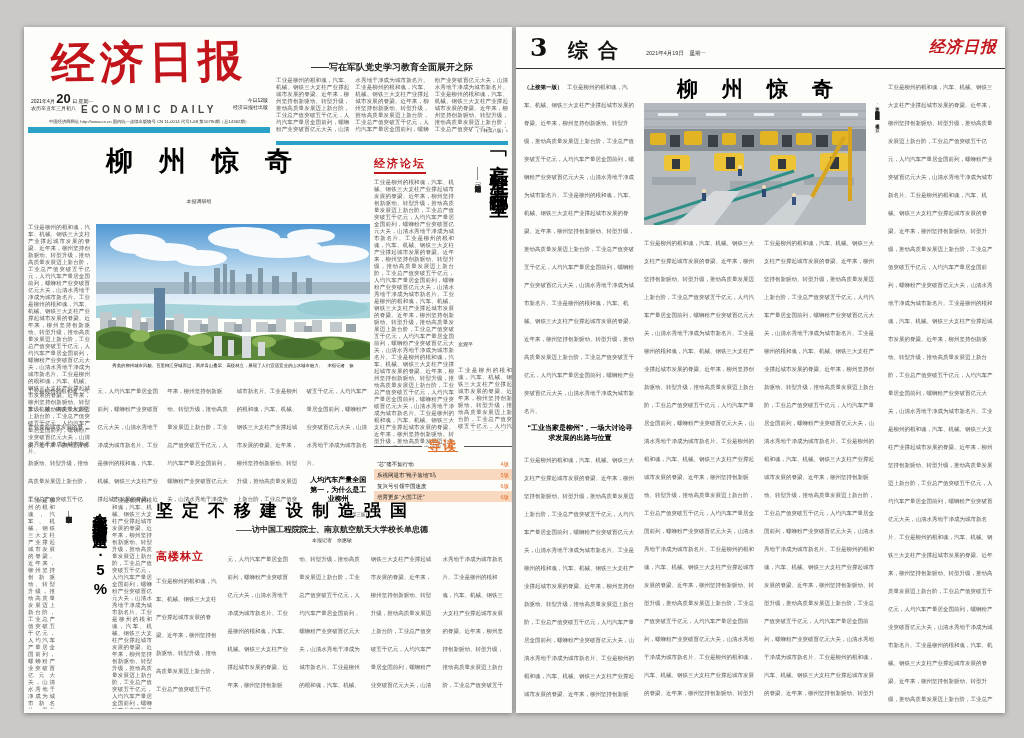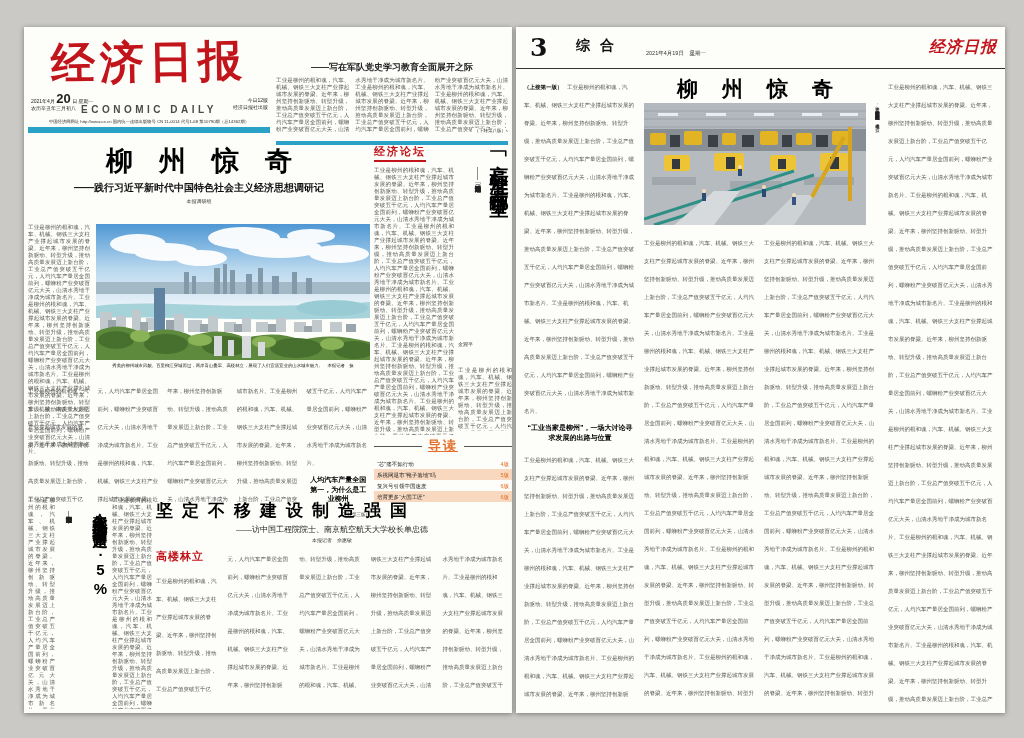--- a/index.html
+++ b/index.html
@@ -52,21 +52,21 @@
   .ma-byline { position:absolute; left:0; right:0; top:57px; text-align:center; font-size:5px; color:#333; }
   .ma-leftcol { position:absolute; left:0; top:83px; width:62px; height:150px; }
   .ma-photo { position:absolute; left:68px; top:83px; width:274px; height:136px; }
   .ma-photo svg { width:100%; height:100%; display:block; }
   .ma-caption { position:absolute; left:68px; top:222px; width:274px; font-size:4.4px;
                 color:#222; line-height:6px; text-align:center; }
   .ma-lower { position:absolute; left:0; top:238px; width:342px; height:134px;
               column-count:5; column-gap:6px; }
 
   
-  .forum { left:350px; top:114px; width:80px; height:292px; }
+  .forum { left:350px; top:126px; width:80px; height:292px; }
   .forum-label { font-weight:700; font-size:11px; letter-spacing:2px; color:#c2151b;
                  border-bottom:2px solid #c2151b; display:inline-block; padding-bottom:1px;
                  margin-bottom:5px; }
   .forum-greek { display:block; height:268px; overflow:hidden; }
 
   
   .review { left:434px; top:118px; width:54px; height:288px; }
   .rv-head { position:absolute; right:0; top:0; height:214px; display:flex; flex-direction:row; }
   .rv-h1 { writing-mode:vertical-rl; font-weight:700; font-size:19px; letter-spacing:5px;
            color:#000; }
@@ -89,33 +89,33 @@
   .as-col1 { width:27px; height:100%; overflow:hidden; margin-right:3px; }
   .as-sub { writing-mode:vertical-rl; font-size:6.5px; color:#222; width:15px; padding-top:14px; }
   .as-h1 { writing-mode:vertical-rl; text-orientation:upright; font-weight:700; font-size:15px;
            width:36px; letter-spacing:2px; color:#000; padding-top:4px; }
   .as-col2 { flex:1; height:100%; overflow:hidden; margin-left:3px; }
 
   
   .manu { left:132px; top:470px; width:352px; height:212px; }
   .mn-h1 { position:absolute; left:0; right:0; top:2px; font-weight:700;
            font-size:17px; letter-spacing:9px; color:#000; }
-  .mn-sub { position:absolute; left:0; right:0; top:27px; text-align:center; font-weight:400;
+  .mn-sub { position:absolute; left:0; right:0; top:27px; text-align:center; font-weight:700;
             font-size:8px; color:#222; }
   .mn-byline { position:absolute; left:0; right:0; top:40px; text-align:center; font-size:5px; color:#333; }
   .mn-body { position:absolute; left:0; top:50px; width:352px; height:158px;
              column-count:5; column-gap:6px; }
   .mn-label { font-weight:700; font-size:11px; color:#c2151b; letter-spacing:1px;
               margin:2px 0 5px 0; break-inside:avoid; }
 
   
   .rp-head { left:0; top:6px; width:489px; height:36px; border-bottom:1.5px solid #333; }
   .rp-no { position:absolute; left:14px; top:0; font-size:25px; font-weight:700; color:#111;
            font-family:"DejaVu Serif", serif; }
-  .rp-sec { position:absolute; left:60px; top:4px; font-size:14px; font-weight:700;
+  .rp-sec { position:absolute; left:52px; top:4px; font-size:20px; font-weight:700;
             letter-spacing:10px; color:#111; }
   .rp-date { position:absolute; left:130px; top:17px; font-size:5.5px; color:#333; }
   .rp-logo { position:absolute; right:8px; top:4px; font-family:"DejaVu Serif", serif;
              font-weight:700; font-style:italic; font-size:16px; color:#c2151b; letter-spacing:1px; }
   .rp-h1 { left:122px; top:48px; width:234px; text-align:center; font-weight:700; font-size:21px;
            letter-spacing:24px; text-indent:24px; color:#000; }
   .rp-photo { left:128px; top:76px; width:222px; height:122px; }
   .rp-photo svg { width:100%; height:100%; display:block; }
   .rp-pcap { left:353px; top:76px; width:11px; height:122px; font-size:4.3px; line-height:5.5px;
              color:#222; }
@@ -152,21 +152,20 @@
 
     <div class="abs top-article">
       <div class="ta-sub">——写在军队党史学习教育全面展开之际</div>
       <div class="ta-cols colbox greek">工业是柳州的根和魂，汽车、机械、钢铁三大支柱产业撑起城市发展的脊梁。近年来，柳州坚持创新驱动、转型升级，推动高质量发展迈上新台阶，工业总产值突破五千亿元，人均汽车产量居全国前列，螺蛳粉产业突破百亿元大关，山清水秀地干净成为城市新名片。工业是柳州的根和魂，汽车、机械、钢铁三大支柱产业撑起城市发展的脊梁。近年来，柳州坚持创新驱动、转型升级，推动高质量发展迈上新台阶，工业总产值突破五千亿元，人均汽车产量居全国前列，螺蛳粉产业突破百亿元大关，山清水秀地干净成为城市新名片。工业是柳州的根和魂，汽车、机械、钢铁三大支柱产业撑起城市发展的脊梁。近年来，柳州坚持创新驱动、转型升级，推动高质量发展迈上新台阶，工业总产值突破五千亿元，人均汽车产量居全国前列，螺蛳粉产业突破百亿元大关，山清水秀地干净成为城市新名片。</div>
       <div class="jump" style="right:2px; bottom:12px;">（下转第八版）</div>
       <div class="ta-bar"></div>
     </div>
 
     <div class="abs main-article">
       <div class="ma-h1">柳州惊奇</div>
-      <div class="ma-sub">——践行习近平新时代中国特色社会主义经济思想调研记</div>
       <div class="ma-byline">本报调研组</div>
       <div class="ma-leftcol greek">工业是柳州的根和魂，汽车、机械、钢铁三大支柱产业撑起城市发展的脊梁。近年来，柳州坚持创新驱动、转型升级，推动高质量发展迈上新台阶，工业总产值突破五千亿元，人均汽车产量居全国前列，螺蛳粉产业突破百亿元大关，山清水秀地干净成为城市新名片。工业是柳州的根和魂，汽车、机械、钢铁三大支柱产业撑起城市发展的脊梁。近年来，柳州坚持创新驱动、转型升级，推动高质量发展迈上新台阶，工业总产值突破五千亿元，人均汽车产量居全国前列，螺蛳粉产业突破百亿元大关，山清水秀地干净成为城市新名片。工业是柳州的根和魂，汽车、机械、钢铁三大支柱产业撑起城市发展的脊梁。近年来，柳州坚持创新驱动、转型升级，推动高质量发展迈上新台阶，工业总产值突破五千亿元，人均汽车产量居全国前列，螺蛳粉产业突破百亿元大关，山清水秀地干净成为城市新名片。</div>
 
       <div class="ma-photo">
         <svg viewBox="0 0 274 136" preserveAspectRatio="none">
           <defs>
             <linearGradient id="sky" x1="0" y1="0" x2="0" y2="1">
               <stop offset="0" stop-color="#4e97d4"></stop>
                 <stop offset="0.55" stop-color="#b9d8ee"></stop>
                 <stop offset="1" stop-color="#e9f2f8"></stop>

